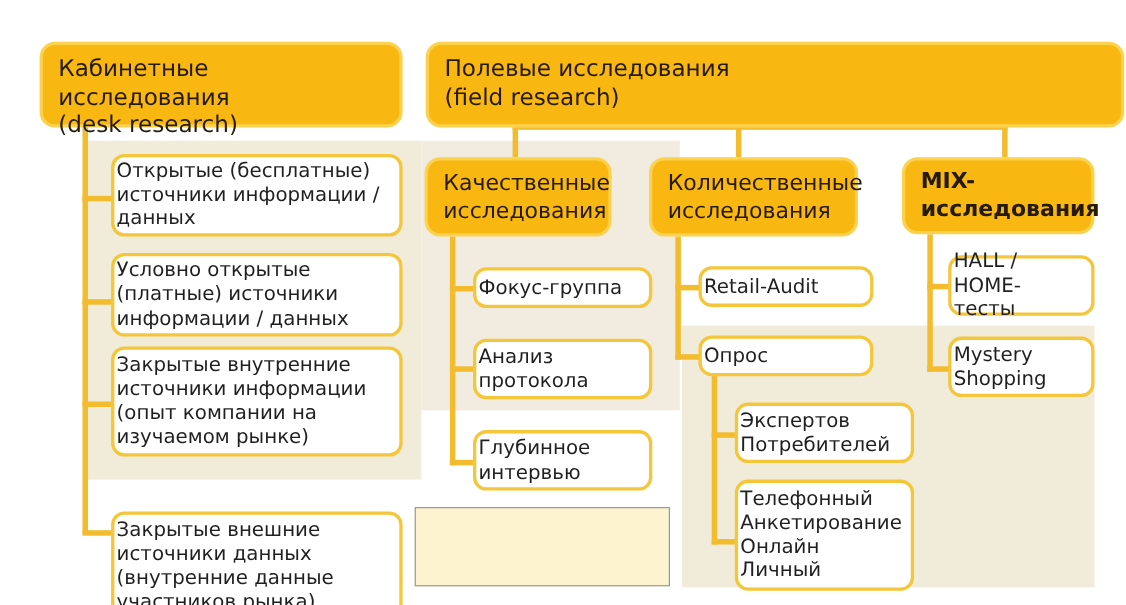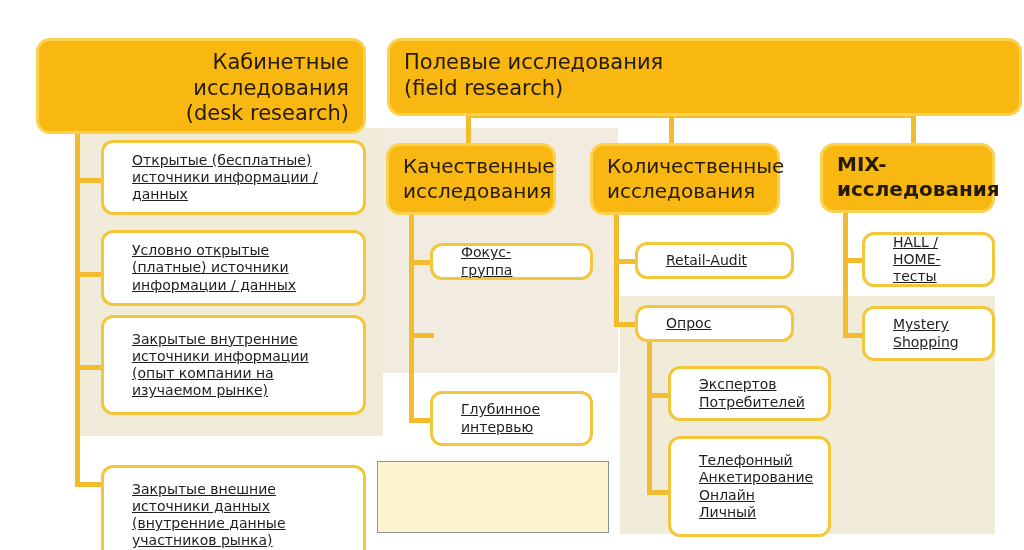--- a/index.html
+++ b/index.html
@@ -60,23 +60,22 @@
     border-radius: 14px;
     align-items: flex-start;
   }
   .node.head.tall { align-items: flex-end; }
 
   
   .node.leaf {
     background: #ffffff;
     border: 3px solid #f4c63a;
     color: #1f1f1f;
-    font-size: 14px;
-    padding: 7px 28px;
-    text-decoration: underline;
+    font-size: 18px;
+    padding: 7px 2px;
   }
 
   
   .node.placeholder {
     background: #fdf3cf;
     border: 1px solid #8c9196;
     border-radius: 0;
     z-index: 3;
   }
 
@@ -112,21 +111,21 @@
   <div class="line h" style="left:614px; top:322px; width:25px;"></div>
 
   <div class="line v" style="left:647px; top:340px; height:155px;"></div>
   <div class="line h" style="left:647px; top:393px; width:25px;"></div>
   <div class="line h" style="left:647px; top:490px; width:25px;"></div>
 
   <div class="line v" style="left:843px; top:213px; height:125px;"></div>
   <div class="line h" style="left:843px; top:258px; width:25px;"></div>
   <div class="line h" style="left:843px; top:333px; width:25px;"></div>
 
-  <div class="node head" style="left:36px; top:38px; width:330px; height:96px;text-align:right;">
+  <div class="node head" style="left:36px; top:38px; width:330px; height:78px;">
     <span class="nodetext">Кабинетные исследования
 (desk research)</span>
   </div>
 
   <div class="node head" style="left:387px; top:38px; width:635px; height:78px;">
     <span class="nodetext">Полевые исследования
 (field research)</span>
   </div>
 
   <div class="node leaf" style="left:101px; top:140px; width:265px; height:75px;">
@@ -157,20 +156,24 @@
 
   <div class="node head tall" style="left:386px; top:143px; width:170px; height:72px; font-size:20px;">
     <span class="nodetext">Качественные
 исследования</span>
   </div>
 
   <div class="node leaf" style="left:430px; top:243px; width:163px; height:37px;">
     <span class="nodetext">Фокус-группа</span>
   </div>
 
+  <div class="node leaf" style="left:430px; top:308px; width:163px; height:55px;">
+    <span class="nodetext">Анализ
+протокола</span>
+  </div>
 
   <div class="node leaf" style="left:430px; top:391px; width:163px; height:55px;">
     <span class="nodetext">Глубинное
 интервью</span>
   </div>
 
   <div class="node head tall" style="left:590px; top:143px; width:190px; height:72px; font-size:20px;">
     <span class="nodetext">Количественные
 исследования</span>
   </div>

